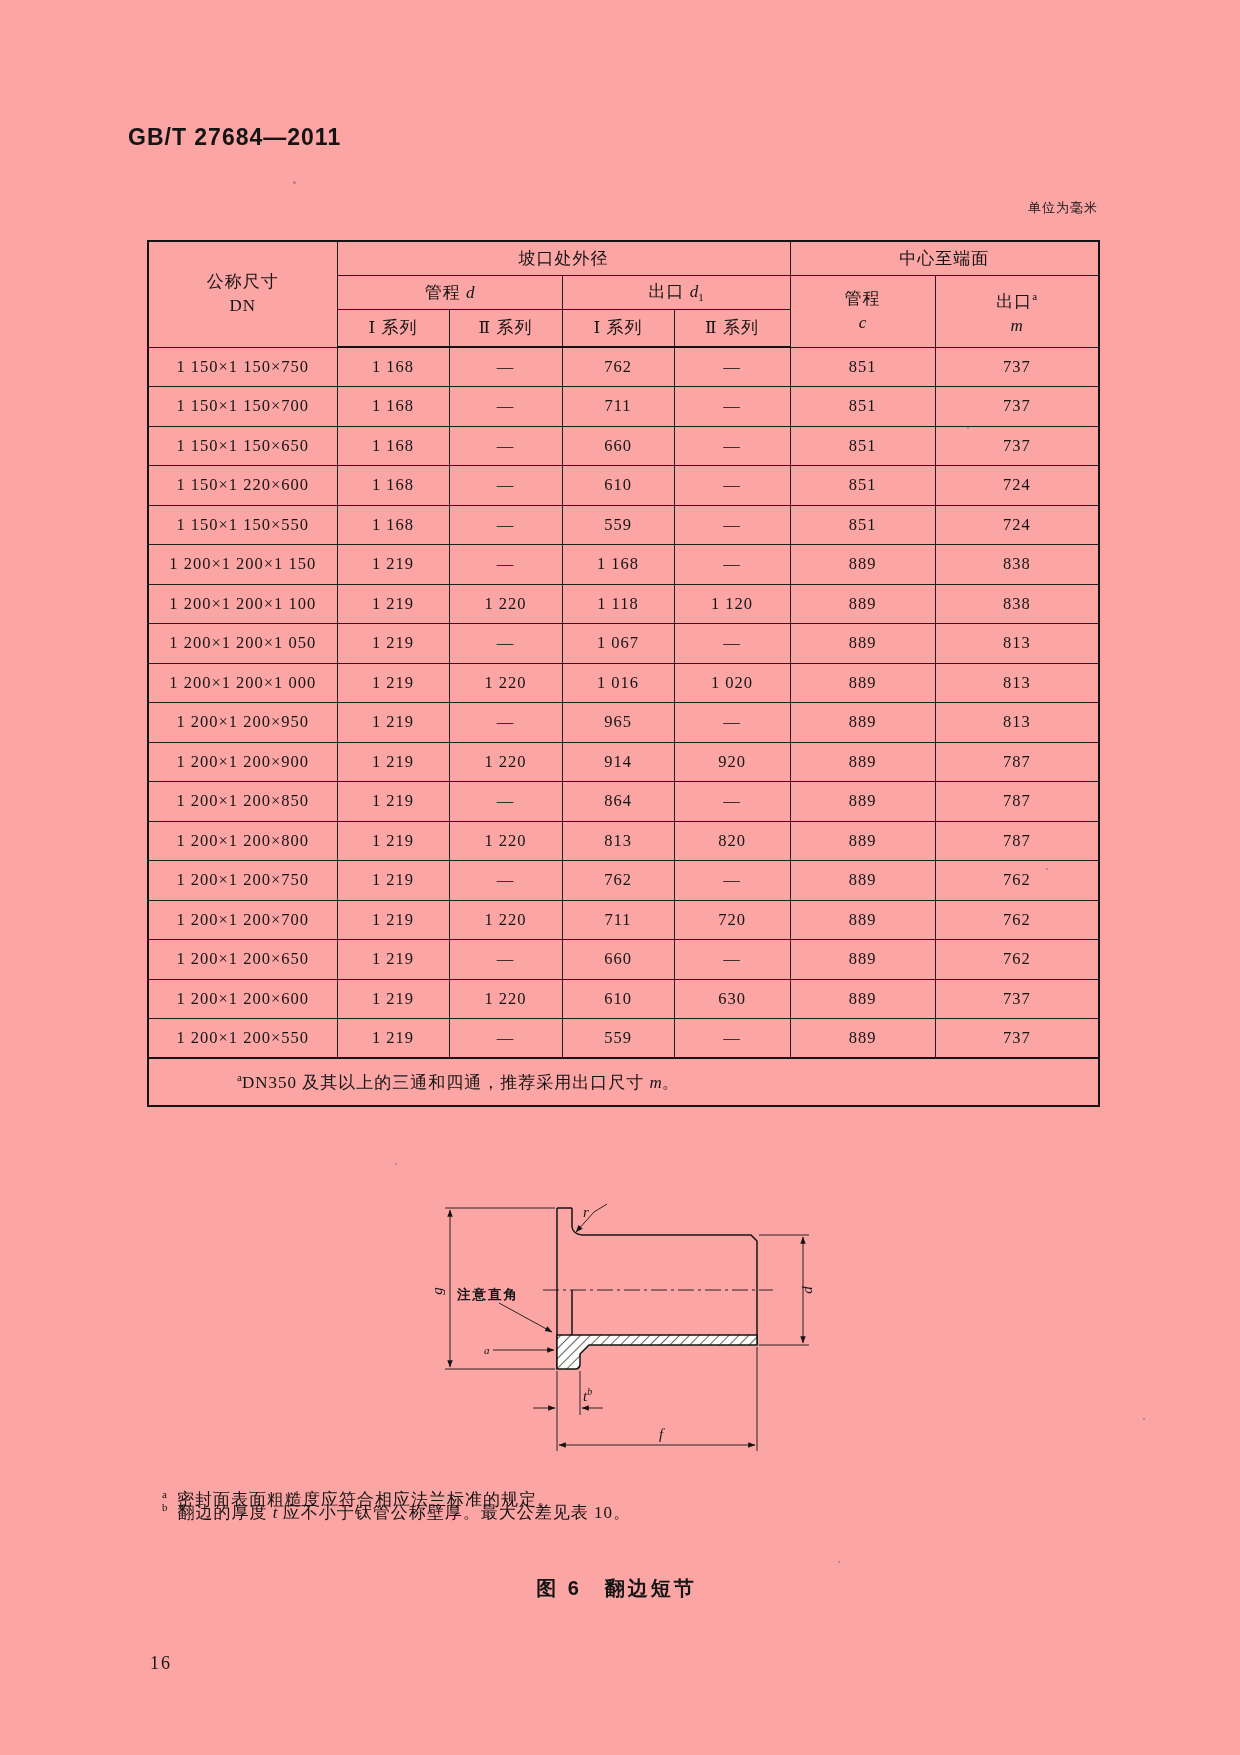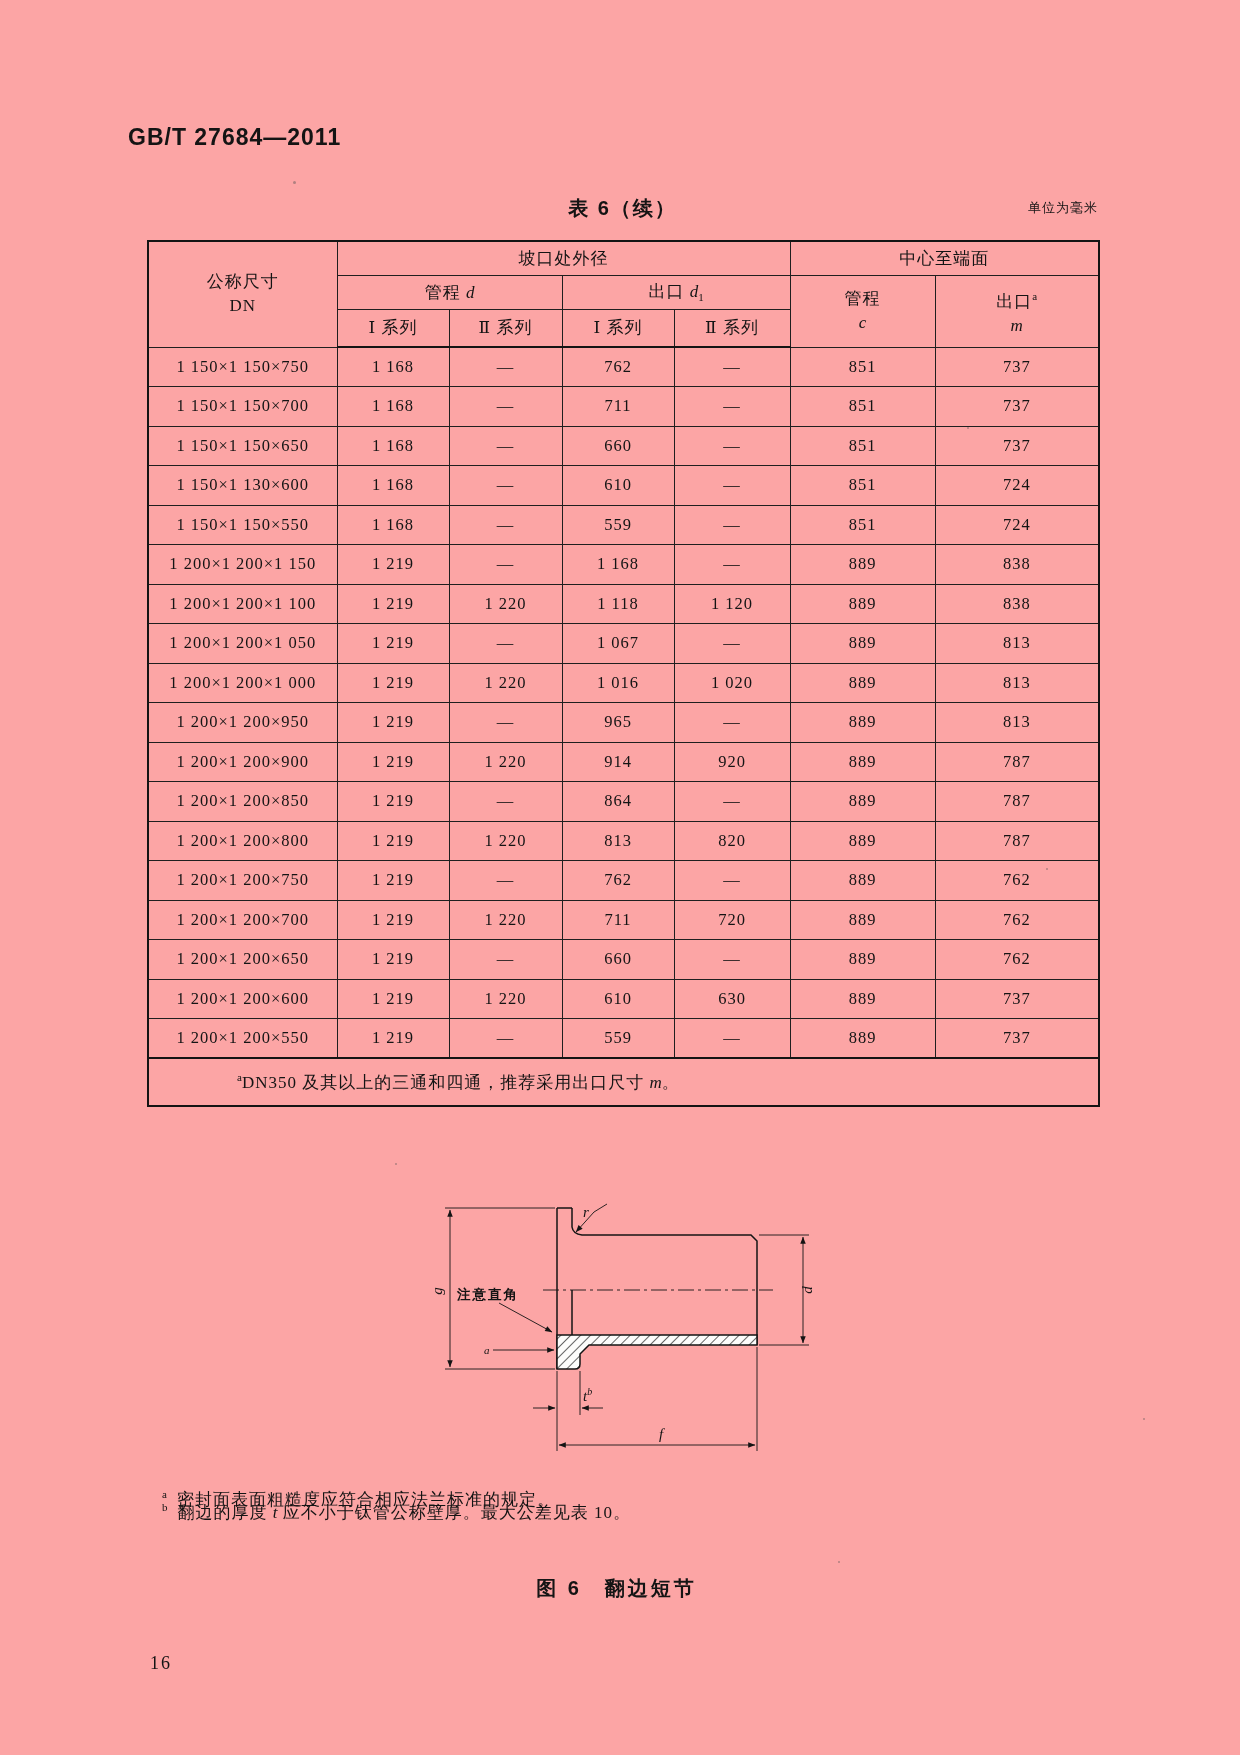--- a/index.html
+++ b/index.html
@@ -34,21 +34,20 @@
       font-family:"Liberation Sans","DejaVu Sans",sans-serif;font-weight:bold;font-size:20px;letter-spacing:3px;margin-top:32px;}
   .page-number{position:absolute;left:150px;top:1653px;font-size:18px;letter-spacing:2px;}
   .speck{position:absolute;background:#555;border-radius:50%;opacity:.45;}
 </style>
 </head>
 <body>
 
 <div class="page">
 
   <div class="doc-number">GB/T 27684—2011</div>
-  <div class="table-title">表 6（续）</div>
   <div class="unit-note">单位为毫米</div>
 
   <table class="main">
     <colgroup>
       <col style="width:189px">
         <col style="width:112px">
         <col style="width:113px">
       <col style="width:112px">
         <col style="width:116px">
         <col style="width:145px">
@@ -104,21 +103,21 @@
         <tr>
           <td>1 150×1 150×650</td>
           <td>1 168</td>
           <td>—</td>
           <td>660</td>
           <td>—</td>
           <td>851</td>
           <td>737</td>
         </tr>
         <tr>
-          <td>1 150×1 130×600</td>
+          <td>1 150×1 220×600</td>
           <td>1 168</td>
           <td>—</td>
           <td>610</td>
           <td>—</td>
           <td>851</td>
           <td>724</td>
         </tr>
         <tr>
           <td>1 150×1 150×550</td>
           <td>1 168</td>

